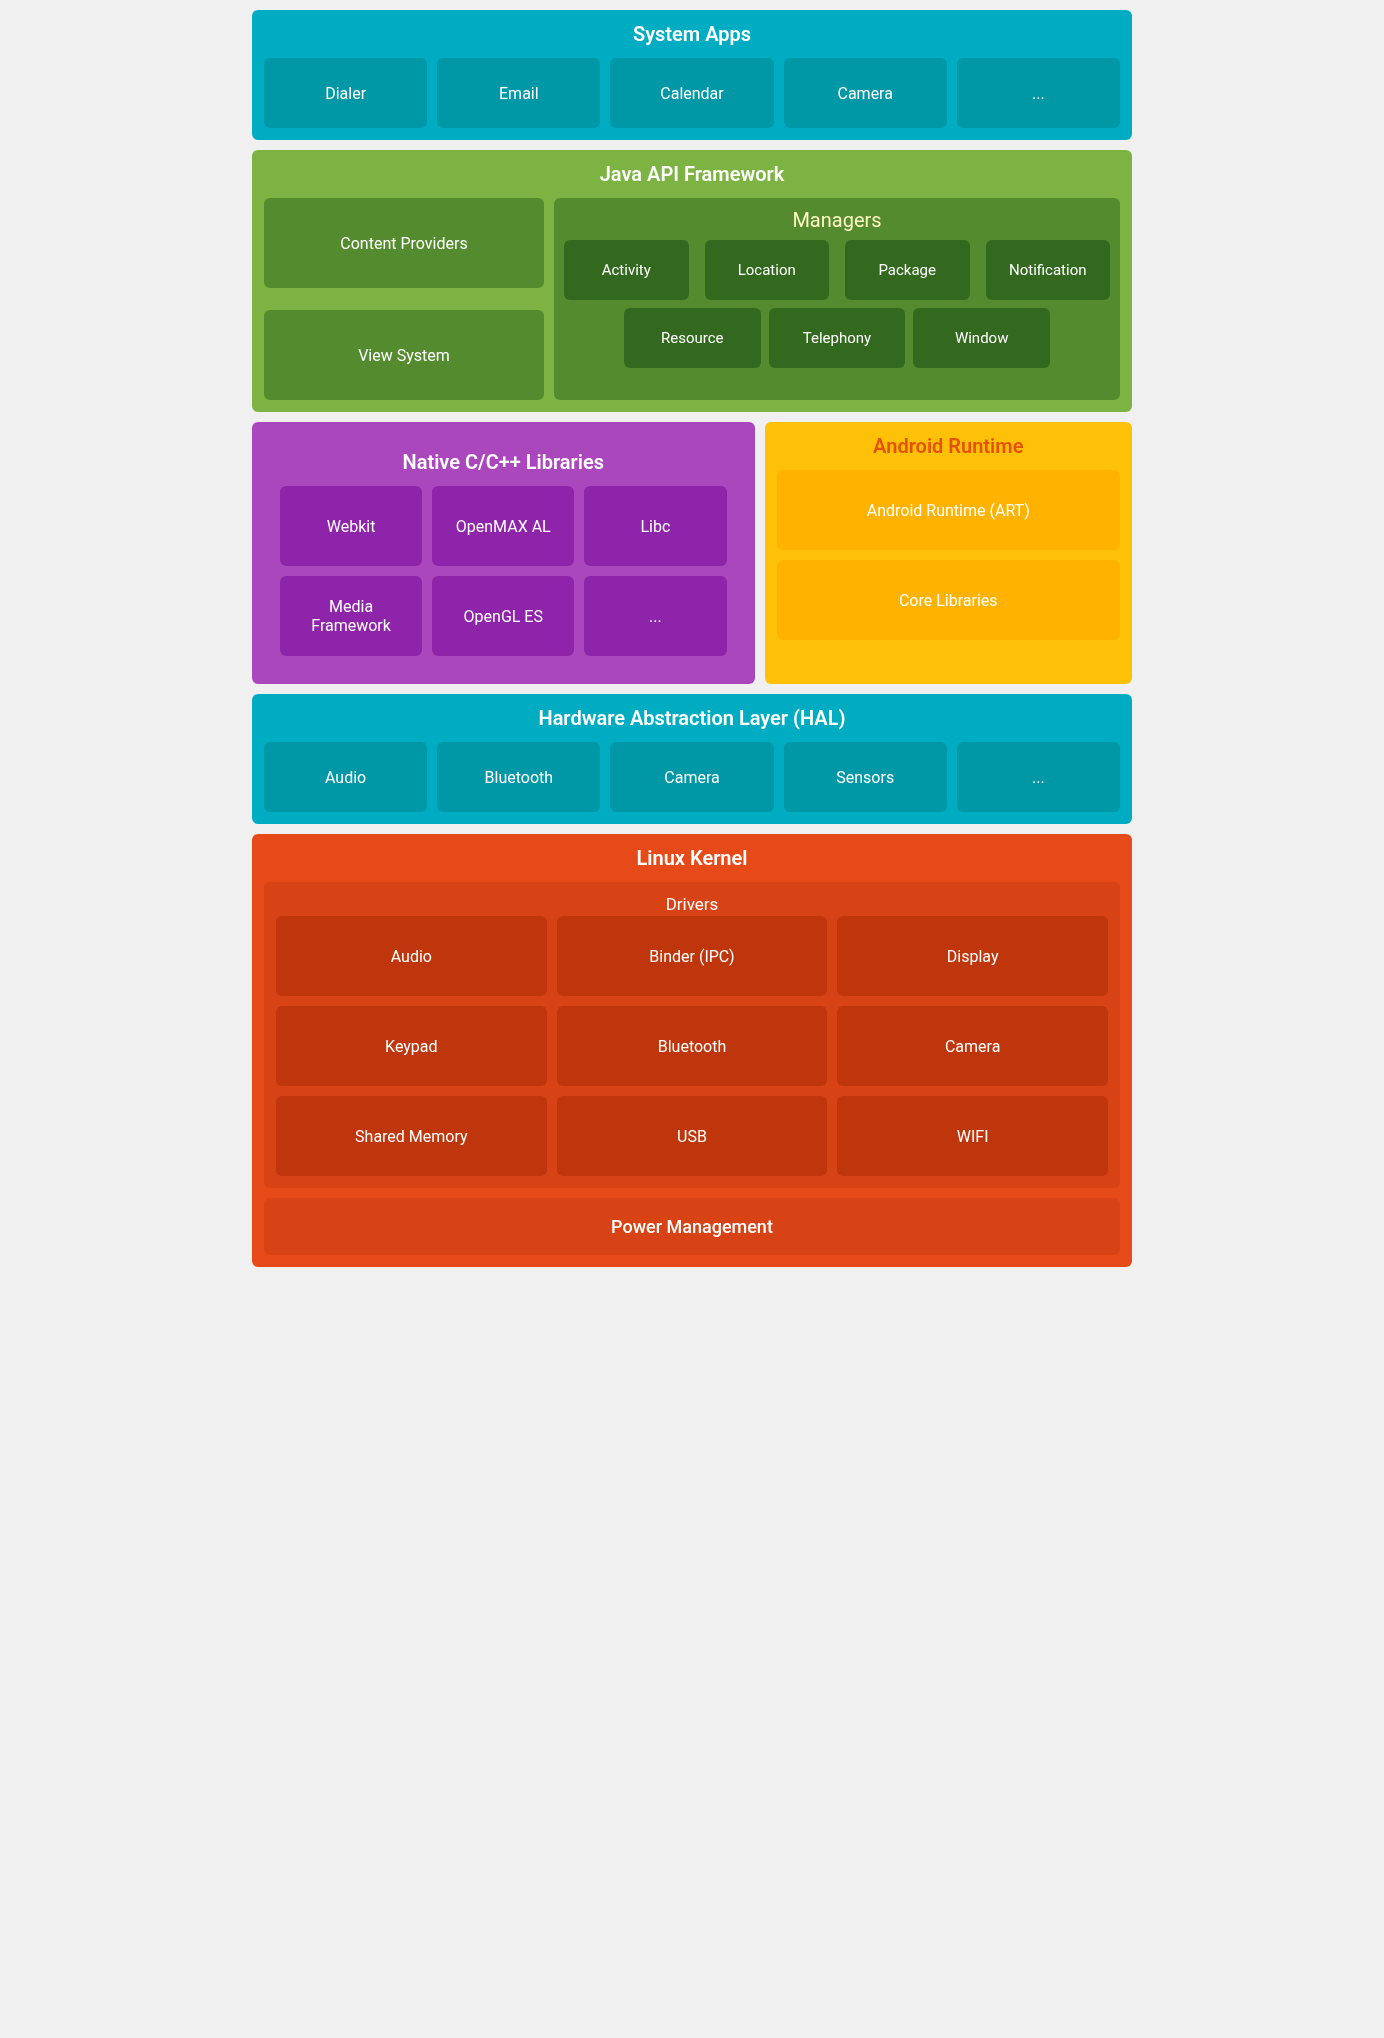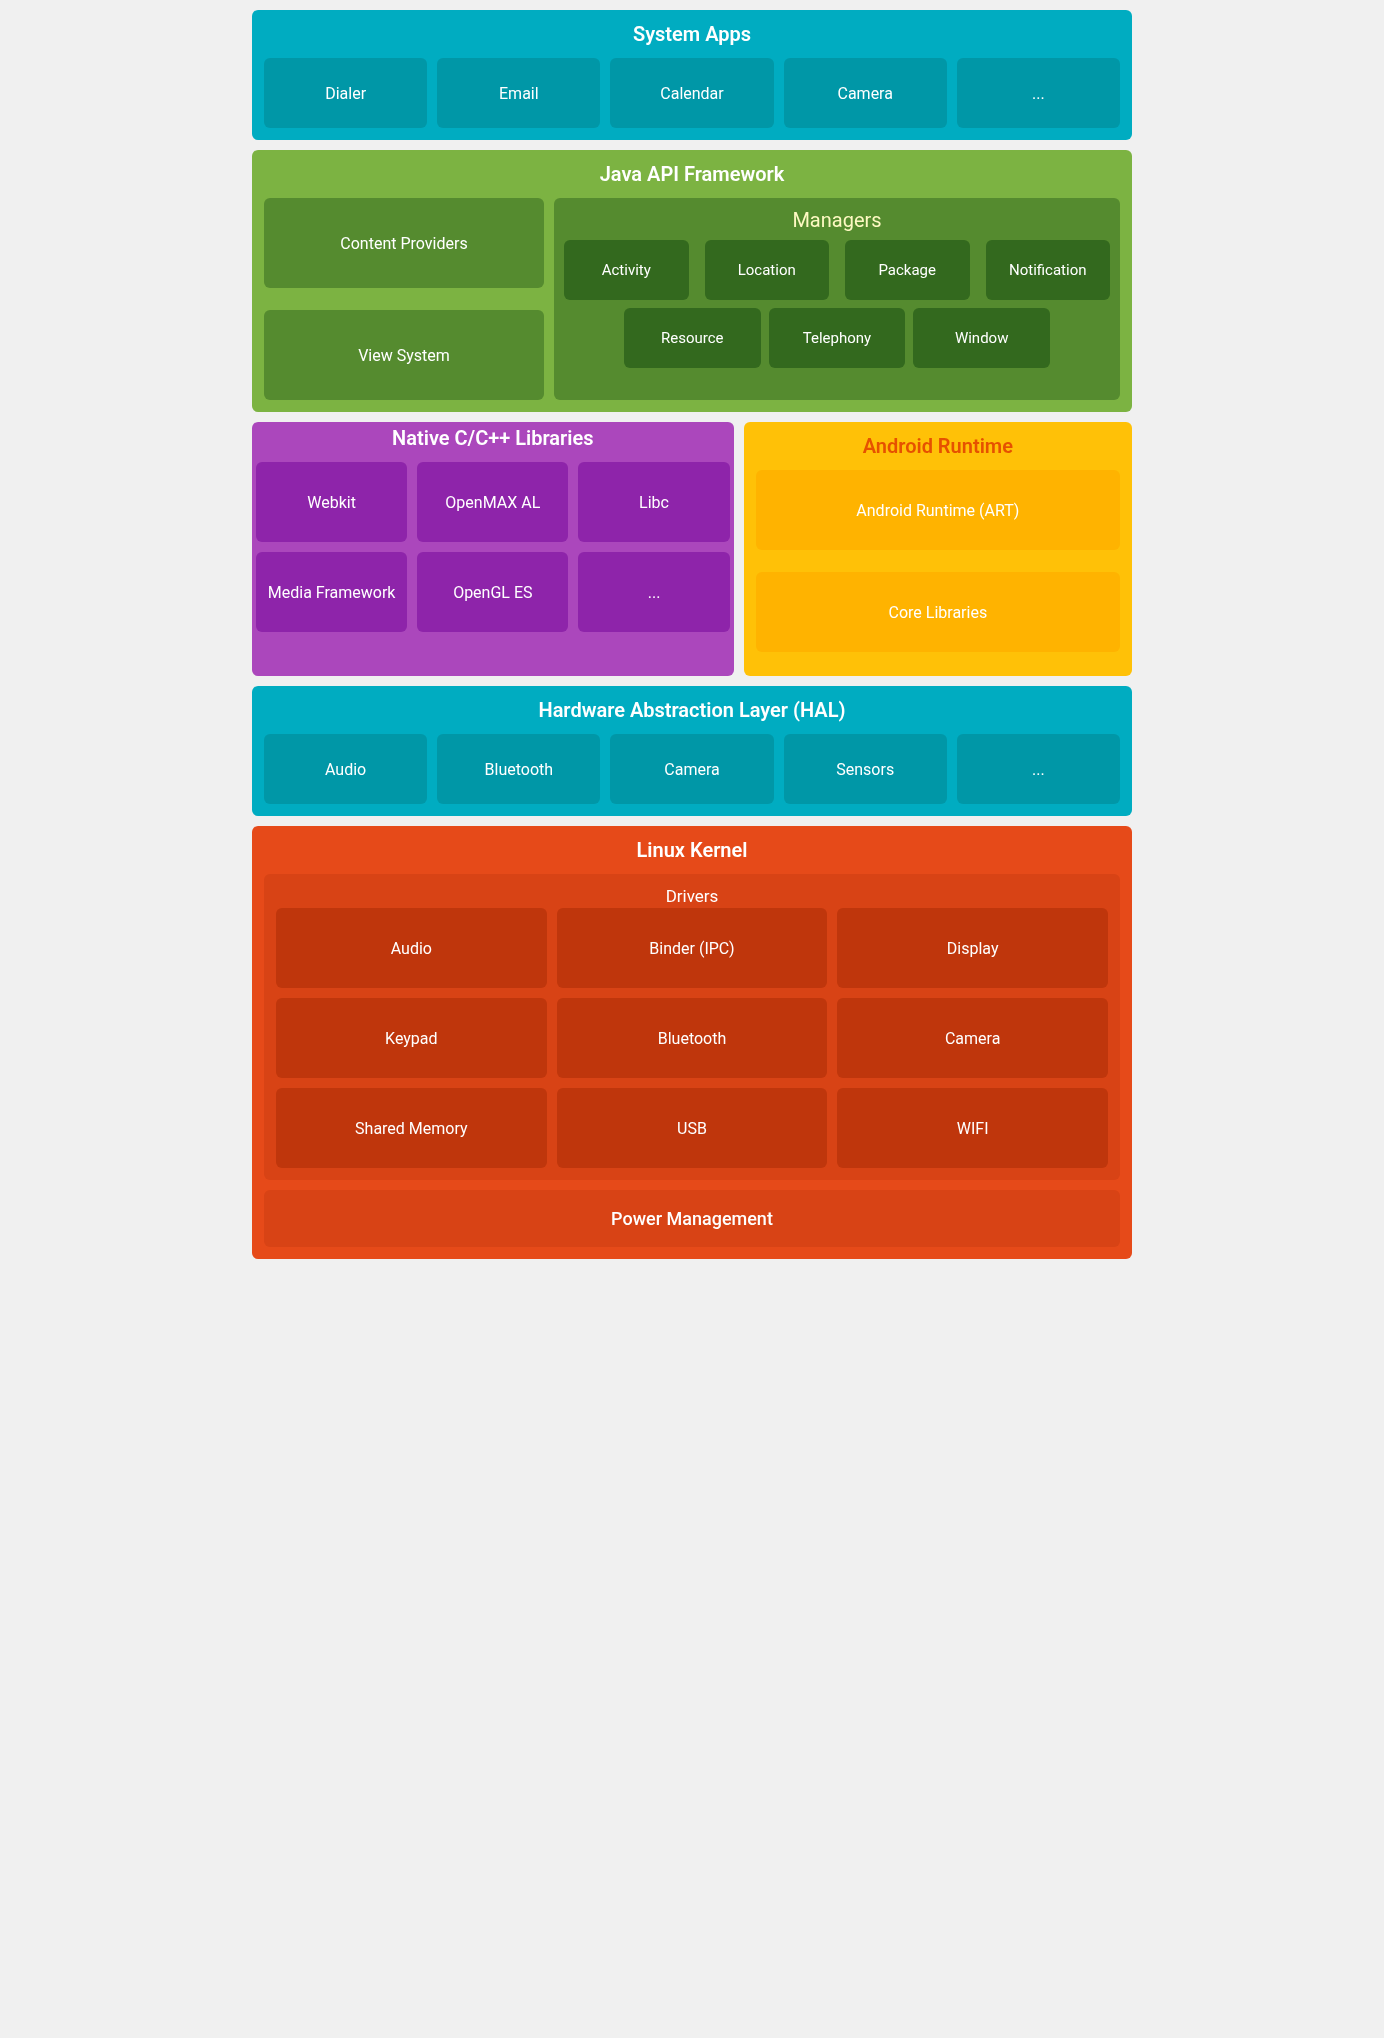--- a/index.html
+++ b/index.html
@@ -103,21 +103,21 @@
     .middle-row {
       display: flex;
       gap: 10px;
       margin: 10px;
     }
 
     .native-libs {
       background-color: #AB47BC;
       flex: 1.3;
       border-radius: 6px;
-      padding: 4px;
+      padding: 28px;
     }
     .native-libs .layer-title {
       color: white;
     }
     .native-libs .grid {
       display: grid;
       grid-template-columns: repeat(3, 1fr);
       gap: 10px;
     }
     .native-libs .card {
@@ -131,21 +131,21 @@
       border-radius: 6px;
       padding: 12px;
     }
     .android-runtime .layer-title {
       color: #E65100;
     }
     .android-runtime .card {
       background-color: #FFB300;
       min-height: 80px;
       color: white;
-      margin-bottom: 22px;
+      margin-bottom: 10px;
     }
     .android-runtime .card:last-child {
       margin-bottom: 12px;
     }
 
     
     .hal {
       background-color: #00ACC1;
     }
     .hal .cards-row {

